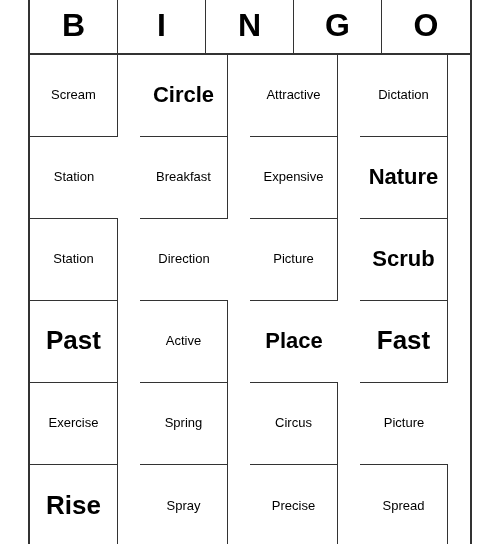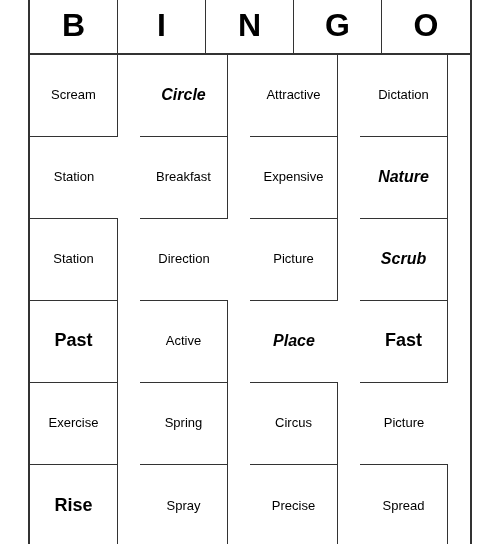--- a/index.html
+++ b/index.html
@@ -68,27 +68,26 @@
     .bingo-cell:nth-child(n+21) {
       border-bottom: none;
     }
 
     .bingo-cell span {
       font-size: 13px;
       line-height: 1.2;
     }
 
     .bingo-cell span.large {
-      font-size: 16px;
+      font-size: 22px;
       font-weight: bold;
-      font-style: italic;
     }
 
     .bingo-cell span.xlarge {
-      font-size: 18px;
+      font-size: 26px;
       font-weight: bold;
     }
   </style>
 </head>
 <body>
 
 <div class="bingo-card">
   <div class="bingo-header">
   <div class="header-cell">B</div>
       <div class="header-cell">I</div>

